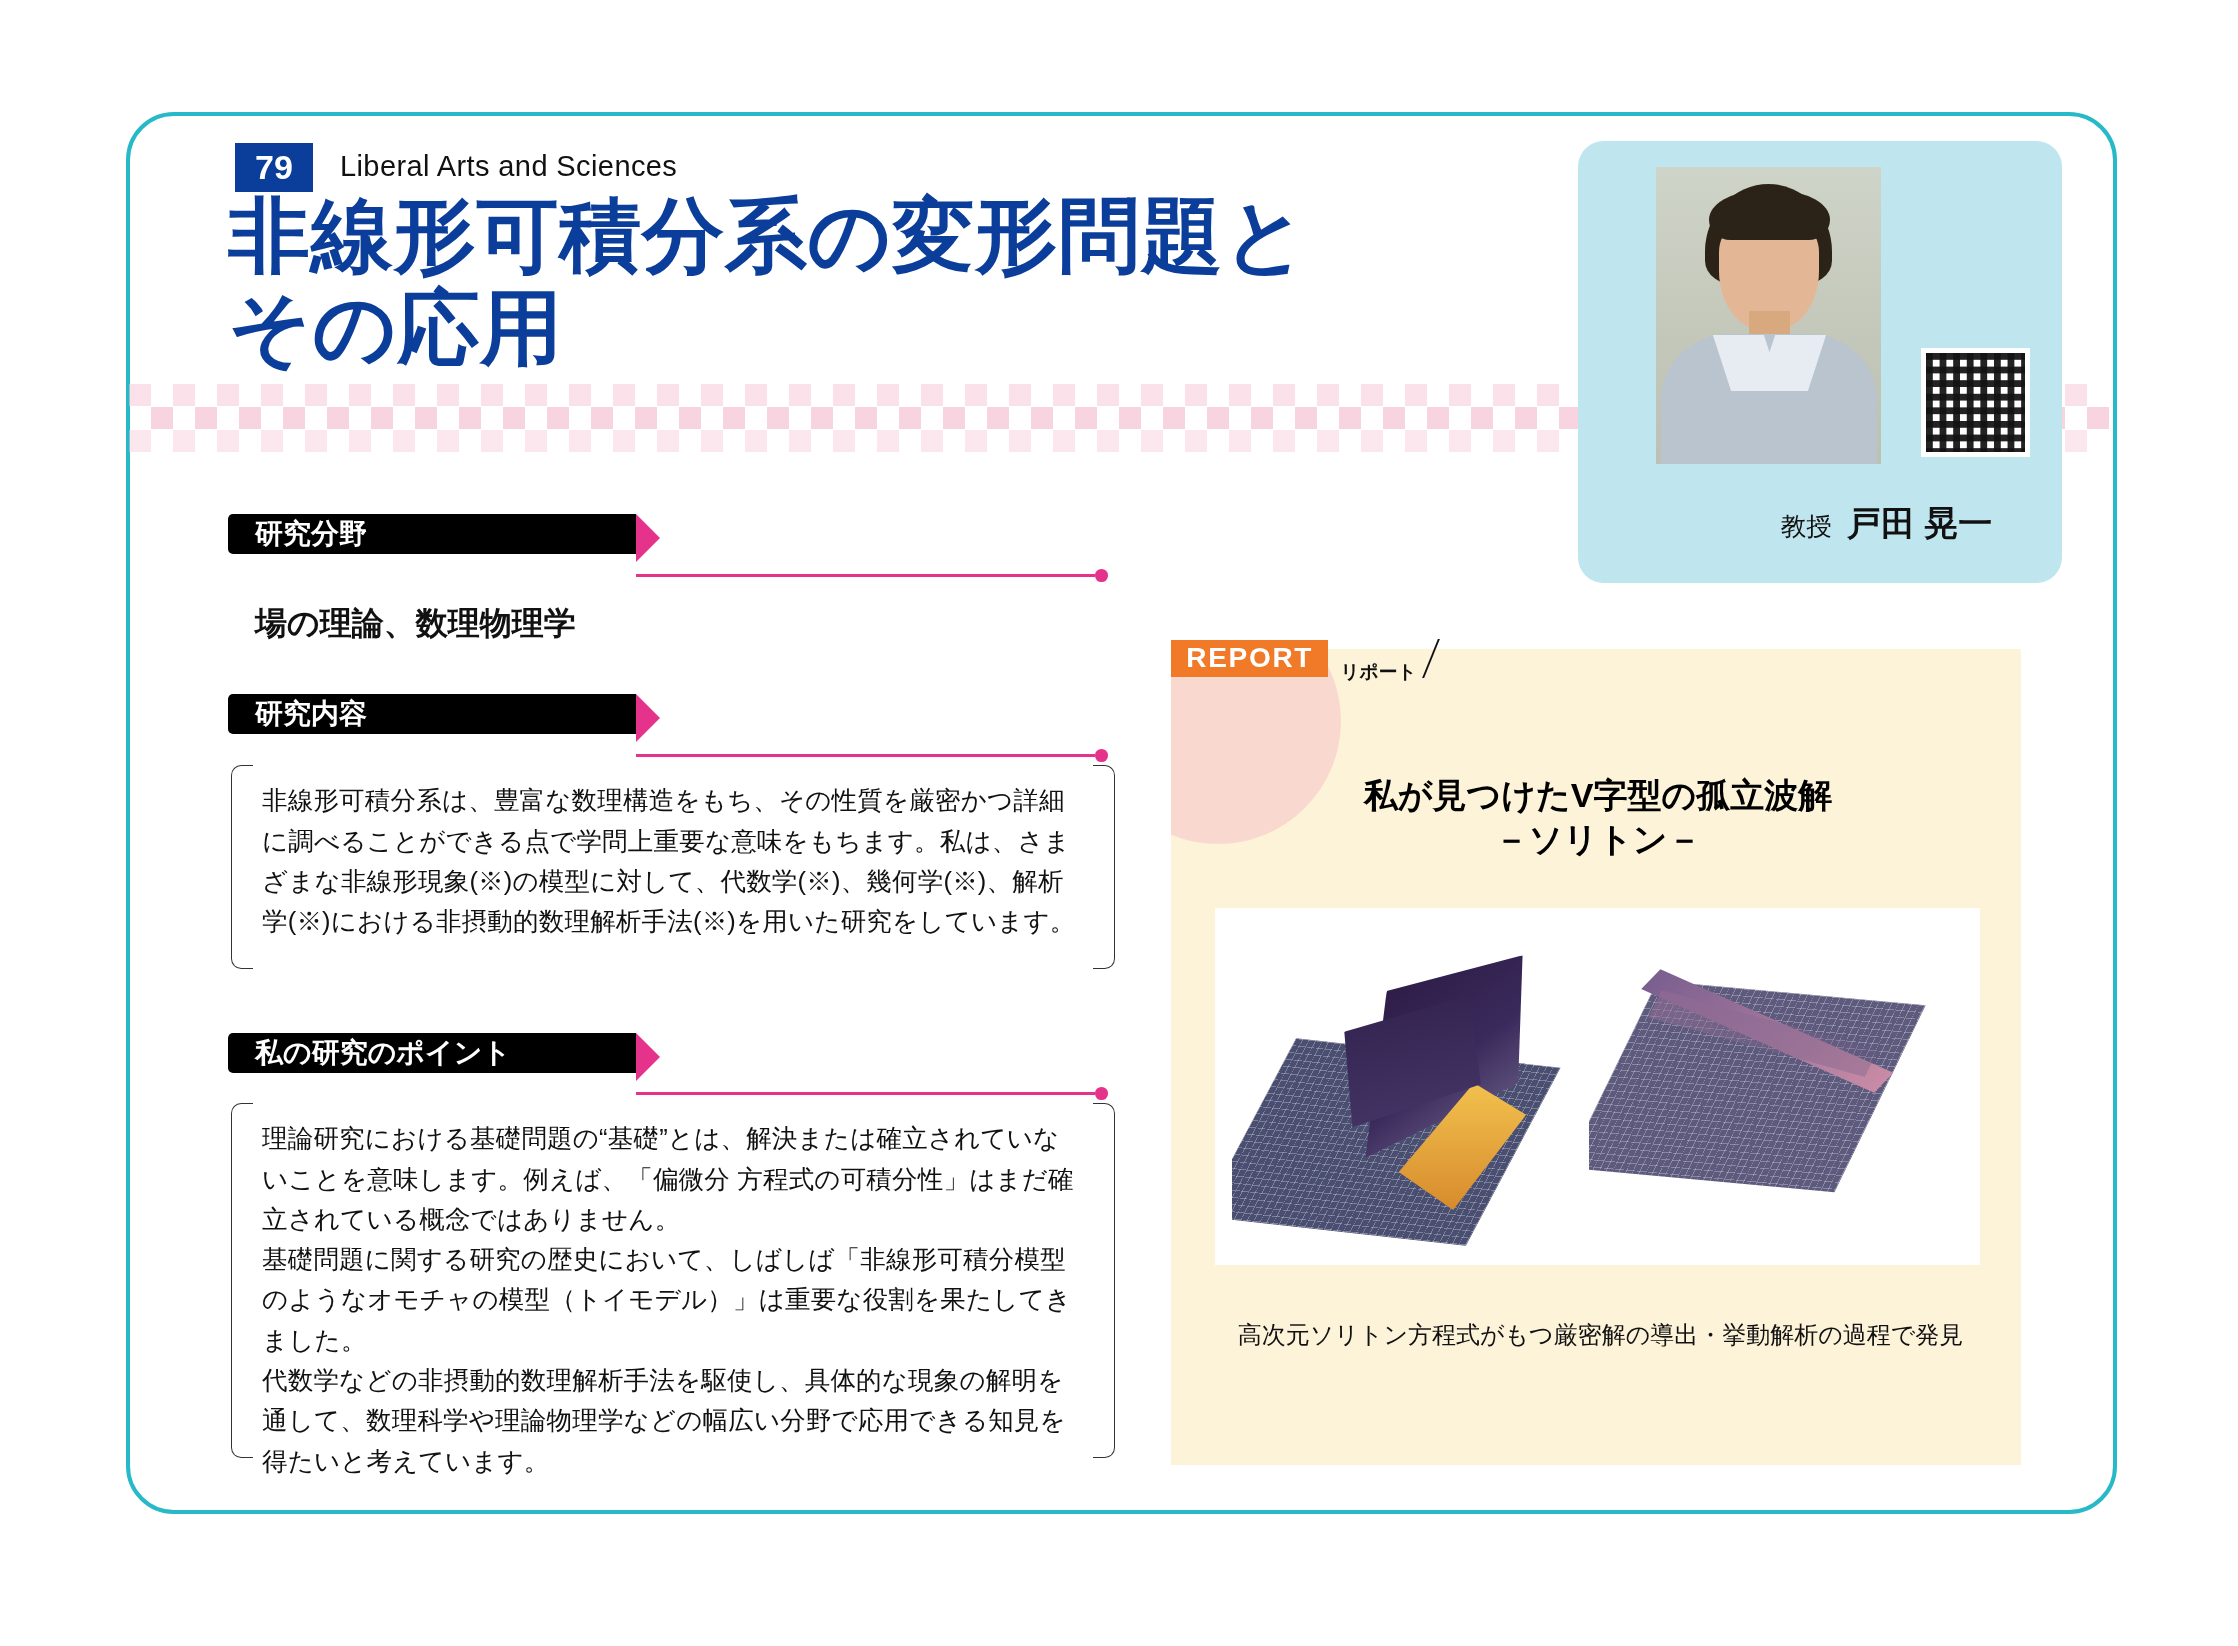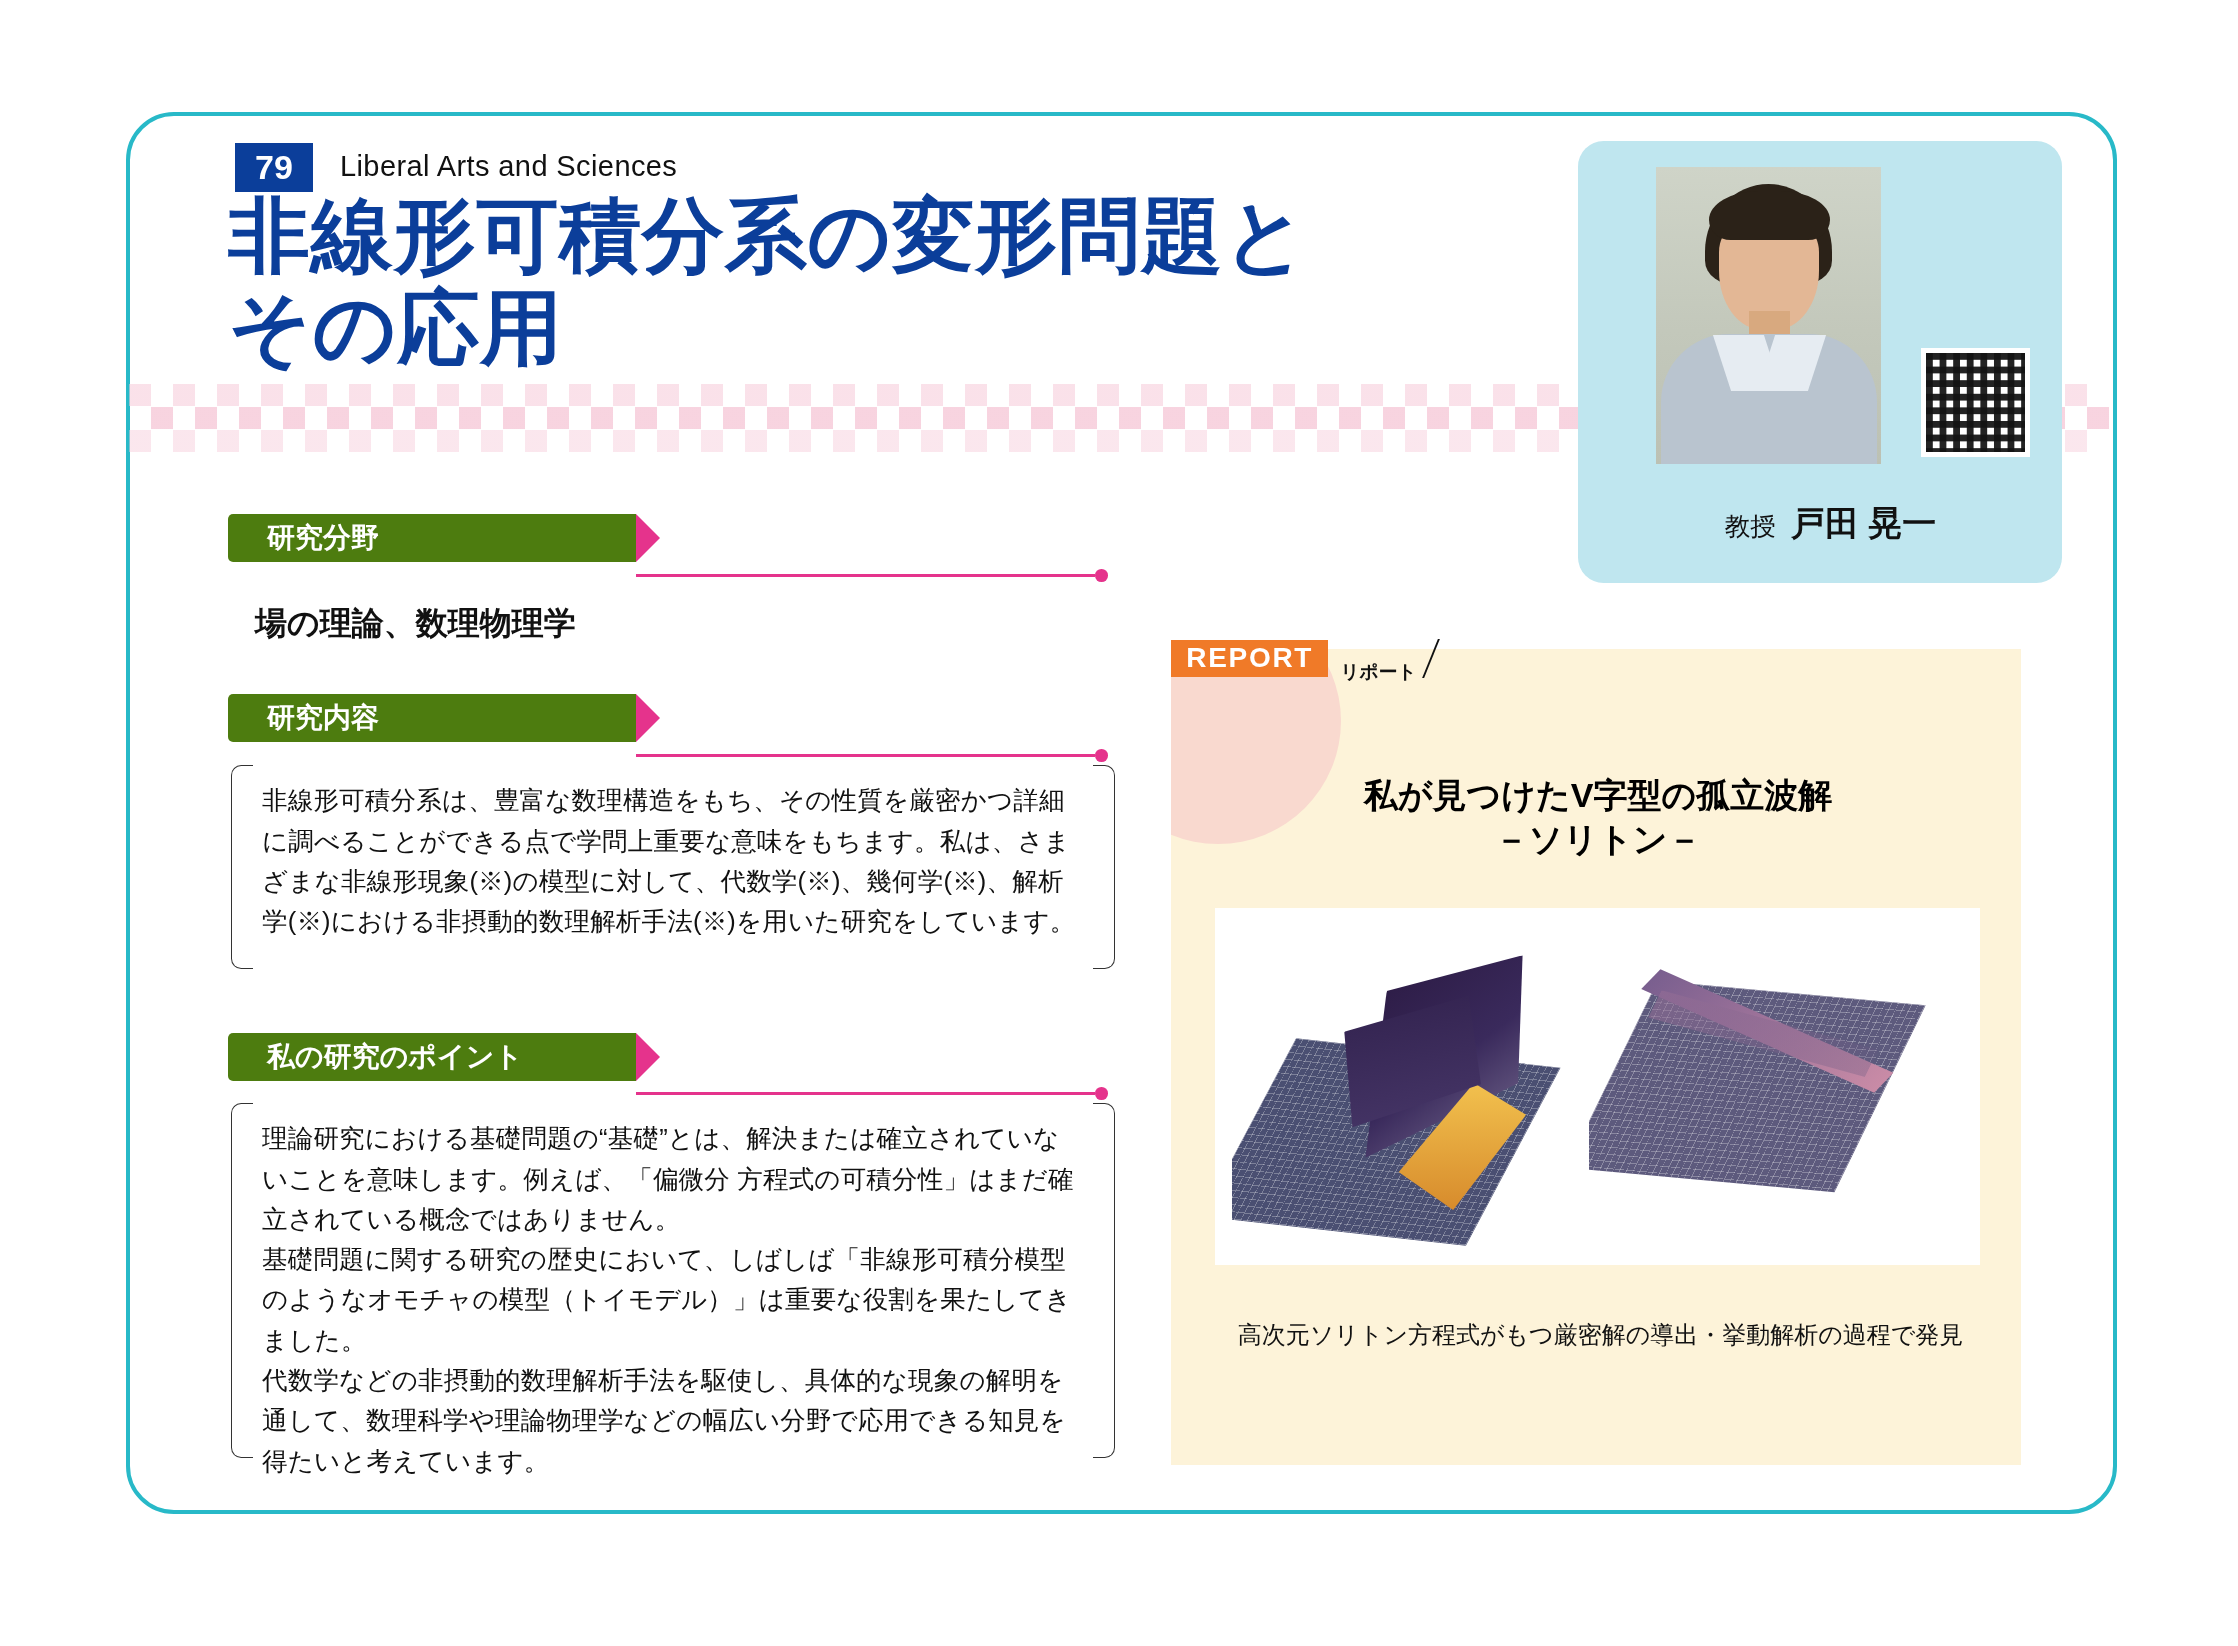--- a/index.html
+++ b/index.html
@@ -172,40 +172,40 @@
     background-color: #ffffff;
     background-image:
       repeating-linear-gradient(to right, #111 0 6.8px, transparent 6.8px 13.6px),
       repeating-linear-gradient(to bottom, #111 0 6.8px, transparent 6.8px 13.6px);
     background-size: 13.6px 13.6px, 13.6px 13.6px;
     background-blend-mode: multiply;
     opacity: .92;
   }
   .prof-name {
     position: absolute;
-    left: 1648px;
+    left: 1704px;
     top: 501px;
     width: 365px;
     text-align: center;
     color: #111;
   }
   .prof-name .rank { font-size: 25.5px; }
   .prof-name .name { font-size: 34px; font-weight: bold; margin-left: 15.3px; }
 
   
   .sec-head {
     position: absolute;
-    height: 48px;
-    background: #4d7c0f;
+    height: 40px;
+    background: #000000;
     color: #ffffff;
     font-size: 28px;
     font-weight: bold;
     display: flex;
     align-items: center;
-    padding-left: 39px;
+    padding-left: 27px;
     box-sizing: border-box;
     border-radius: 5.1px 0 0 5.1px;
   }
   .sec-head::after {
     content: "";
     position: absolute;
     right: -24px;
     top: 0;
     border-left: 24px solid #e5338c;
     border-top: 24px solid transparent;

